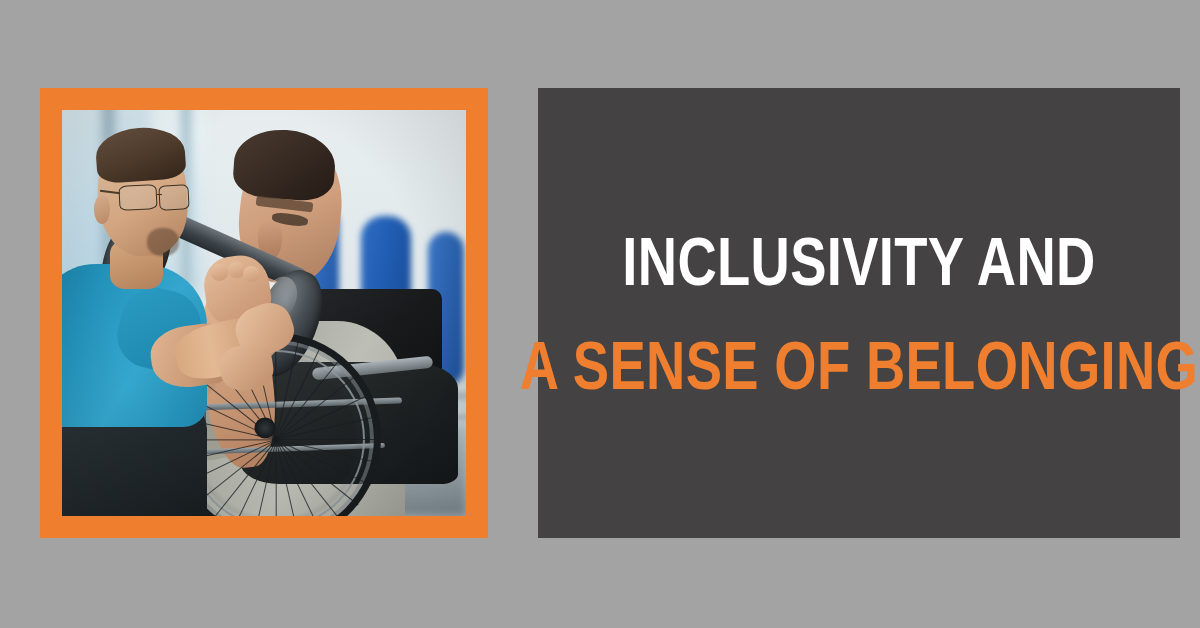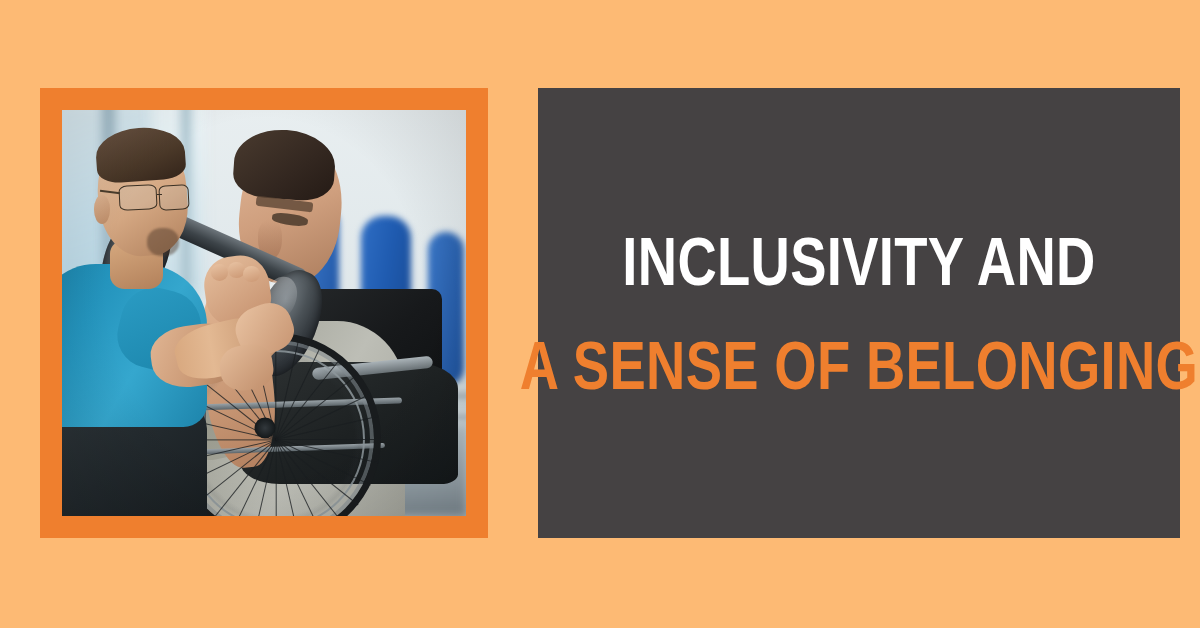--- a/index.html
+++ b/index.html
@@ -7,21 +7,21 @@
   html, body {
     width:1200px; height:628px;
     background:#ffffff;
     font-family:"Liberation Sans", sans-serif;
     overflow:hidden;
   }
 
   .banner {
     position:relative;
     width:1200px; height:628px;
-    background:#fdba74;
+    background:#a3a3a3;
   }
 
   
   .photo-frame {
     position:absolute;
     left:40px; top:88px;
     width:448px; height:450px;
     background:#ef7f2e;
     padding:22px;
   }

